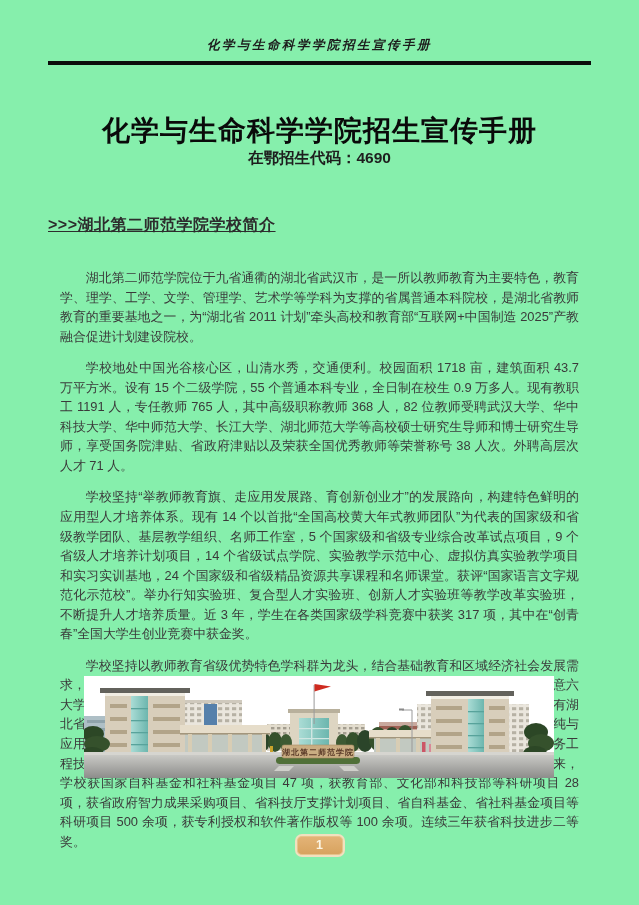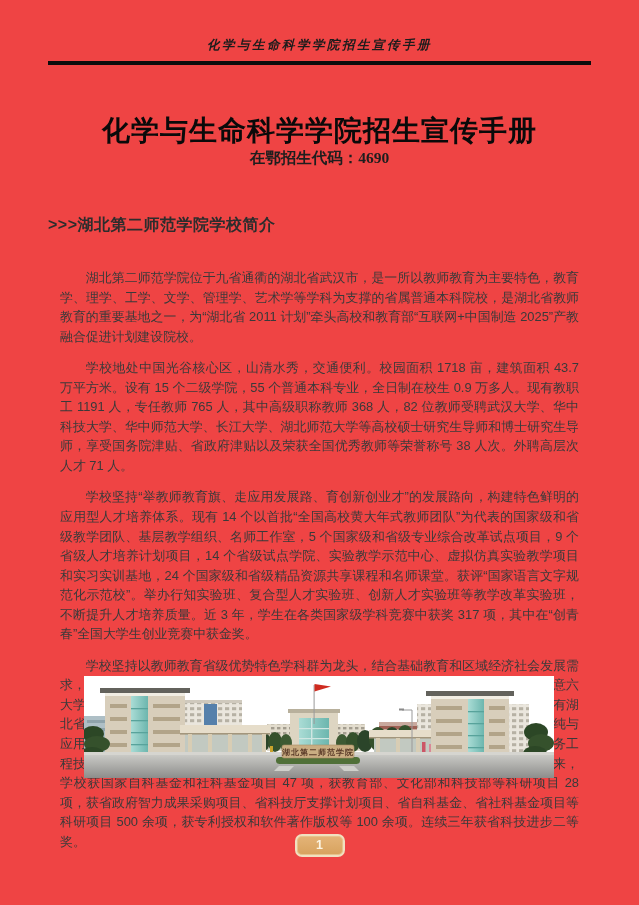--- a/index.html
+++ b/index.html
@@ -2,21 +2,21 @@
 <html lang="zh"><head>
 <meta charset="utf-8">
 <style>
   * { box-sizing: border-box; }
   html, body { margin: 0; padding: 0; background: #ffffff; }
   .page {
     position: relative;
     width: 639px;
     height: 905px;
     margin: 0 auto;
-    background: #ef4444;
+    background: #86efac;
     font-family: "Liberation Sans", sans-serif;
     color: #383838;
     overflow: hidden;
   }
   .running-header {
     position: absolute;
     top: 37px; left: 48px; right: 48px;
     text-align: center;
     font-family: "Liberation Serif", serif;
     font-style: italic;
@@ -43,29 +43,29 @@
     color: #0a0a0a;
     white-space: nowrap;
   }
   .admission-code {
     position: absolute;
     top: 148px; left: 0; right: 0;
     text-align: center;
     font-size: 15.5px;
     font-weight: 600;
     color: #1e1e1e;
-    font-family: Liberation Serif, serif;
   }
   .section-heading {
     position: absolute;
     top: 215px; left: 48px;
     font-size: 16px;
     font-weight: 700;
     letter-spacing: 0.5px;
     color: #2d2d2d;
+    text-decoration: underline;
   }
   .body-text {
     position: absolute;
     top: 256px; left: 48px;
     width: 543px;
   }
   .body-text p {
     margin: 12px;
     text-indent: 2em;
     text-align: justify;

